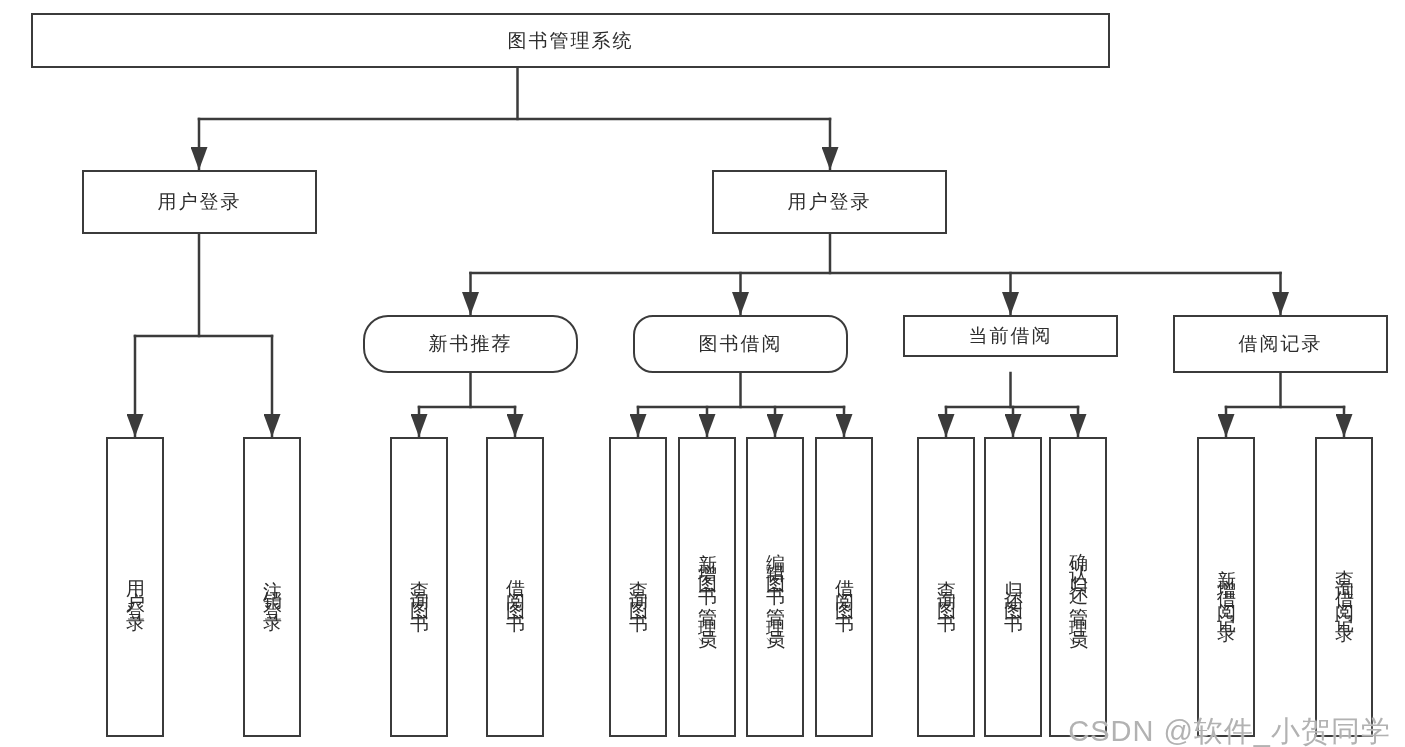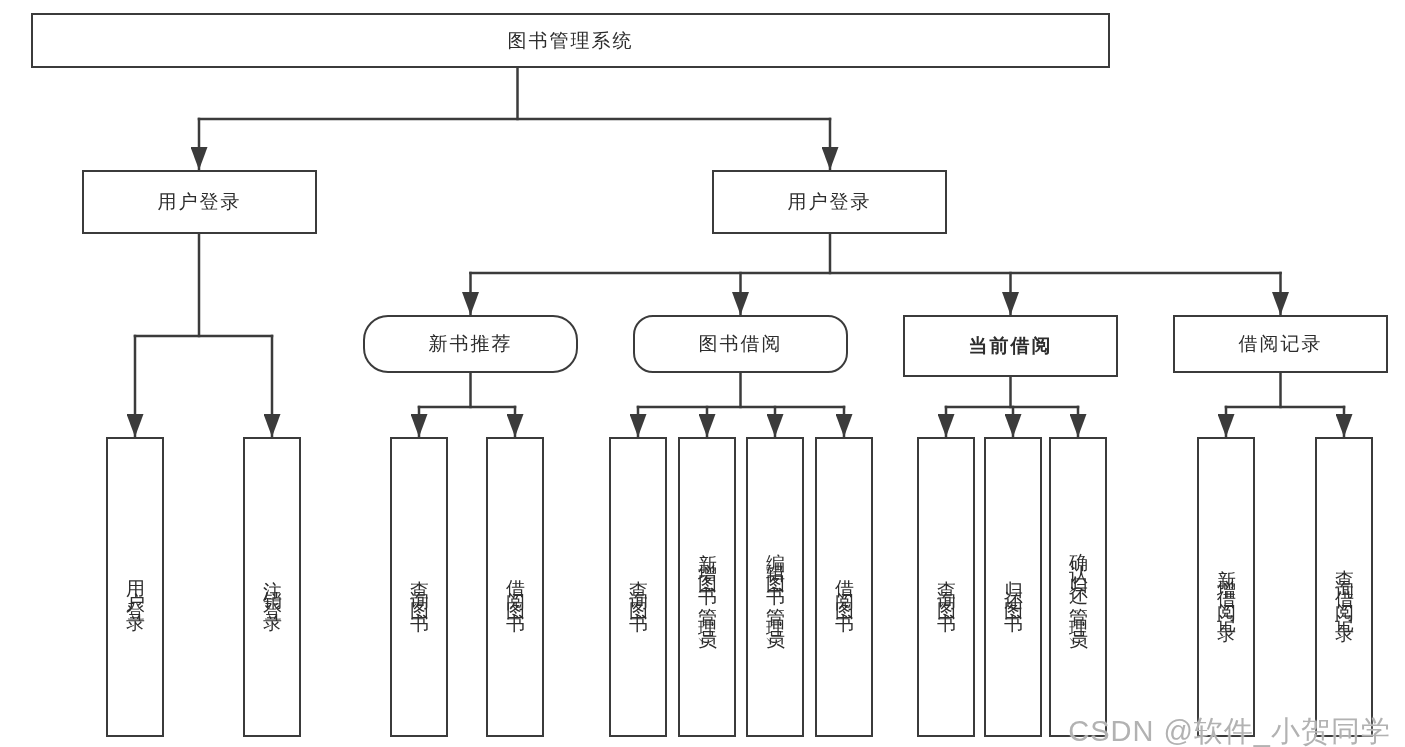--- a/index.html
+++ b/index.html
@@ -93,21 +93,21 @@
   <div class="box hbox" style="left:712px; top:170px; width:235px; height:64px;">
     <span>用户登录</span>
   </div>
 
   <div class="box hbox" style="left:363px; top:315px; width:215px; height:58px;border-radius:25px;">
     <span>新书推荐</span>
   </div>
   <div class="box hbox" style="left:633px; top:315px; width:215px; height:58px;border-radius:20px;">
     <span>图书借阅</span>
   </div>
-  <div class="box hbox" style="left:903px; top:315px; width:215px; height:62px;font-weight:bold;">
+  <div class="box hbox" style="left:903px; top:315px; width:215px; height:42px;">
     <span>当前借阅</span>
   </div>
   <div class="box hbox" style="left:1173px; top:315px; width:215px; height:58px;">
     <span>借阅记录</span>
   </div>
 
   <div class="box vbox" style="left:106px; top:437px; width:58px; height:300px;">
     <span>用户登录</span>
   </div>
   <div class="box vbox" style="left:243px; top:437px; width:58px; height:300px;">

